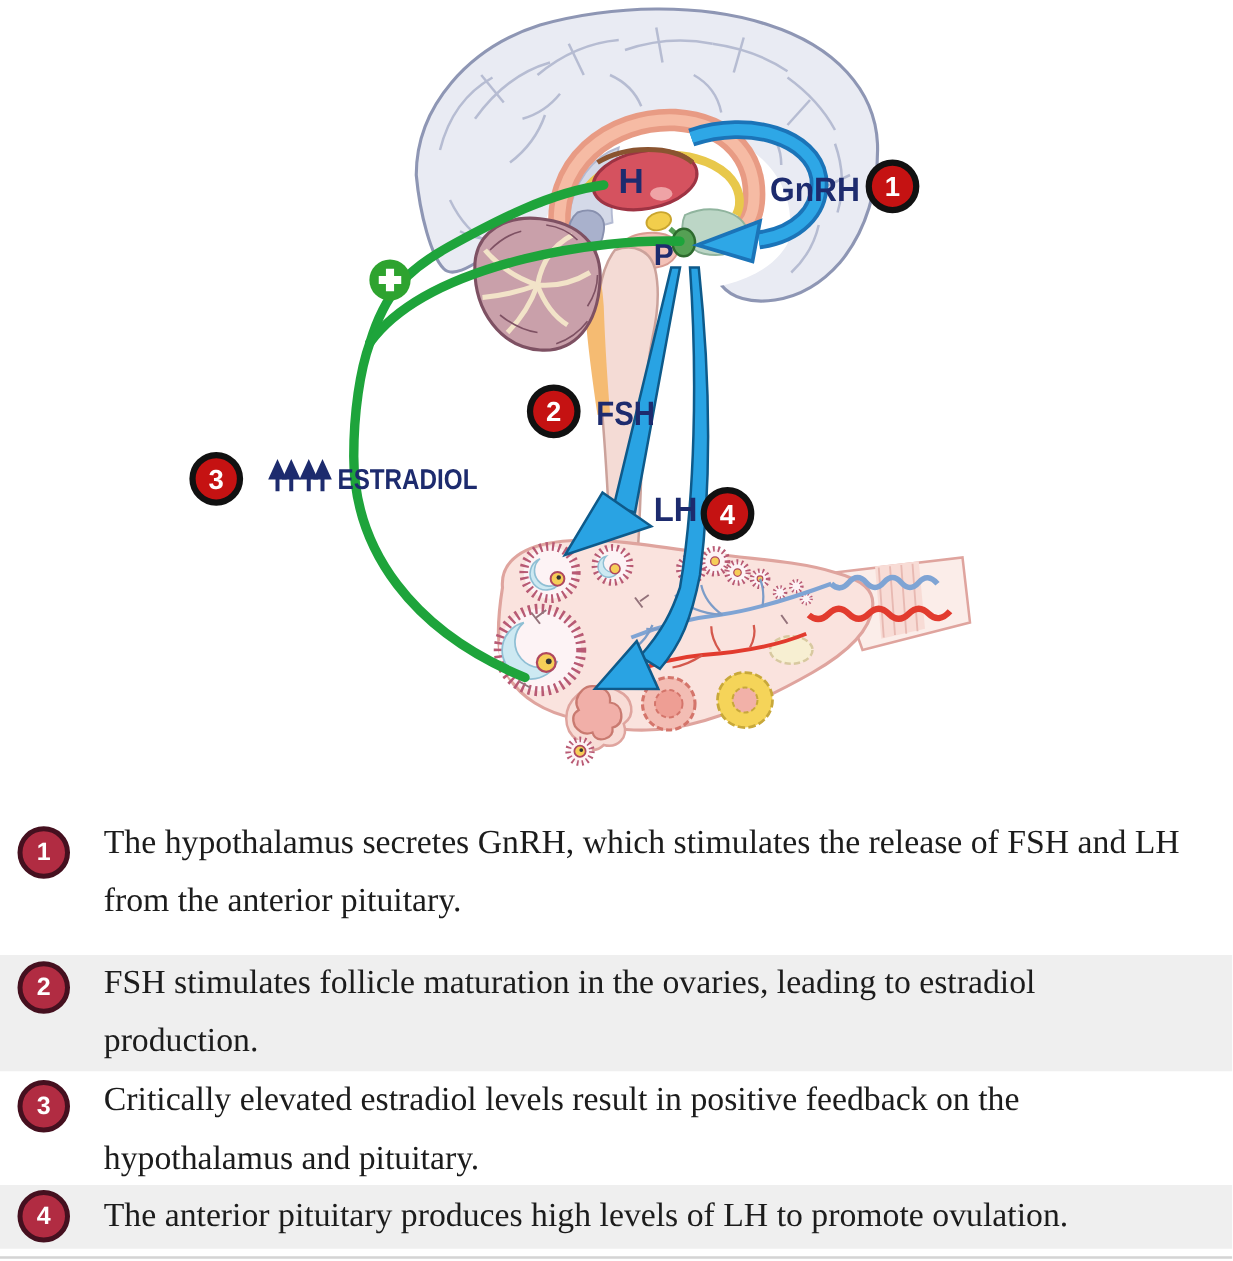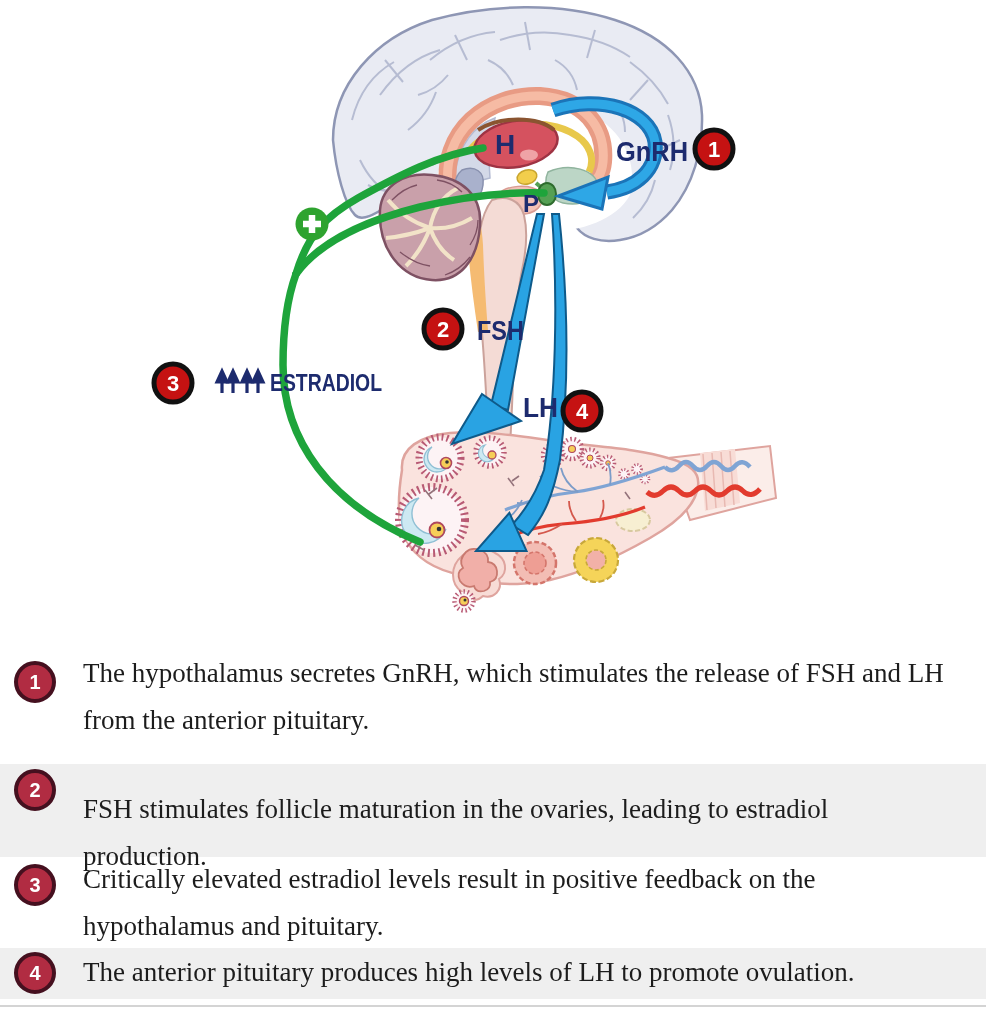--- a/index.html
+++ b/index.html
@@ -233,21 +233,21 @@
   <div class="band" id="row4bg" style="top:948px;height:51px;background:#efefef;"></div>
 
   <div class="lbadge" style="top:661px;">
       <span>1</span>
     </div>
   <div class="ltxt" style="top:650px;width:905px;">The hypothalamus secretes GnRH, which stimulates the release of FSH and LH from the anterior pituitary.</div>
 
   <div class="lbadge" style="top:769px;">
       <span>2</span>
     </div>
-  <div class="ltxt" style="top:786px;width:840px;">FSH stimulates follicle maturation in the ovaries, leading to estradiol production.</div>
+  <div class="ltxt" style="top:762px;width:840px;">FSH stimulates follicle maturation in the ovaries, leading to estradiol production.</div>
 
   <div class="lbadge" style="top:864px;">
       <span>3</span>
     </div>
   <div class="ltxt" style="top:856px;width:855px;font-family:Liberation Serif, serif;">Critically elevated estradiol levels result in positive feedback on the hypothalamus and pituitary.</div>
 
   <div class="lbadge" style="top:952px;">
       <span>4</span>
     </div>
   <div class="ltxt" style="top:949px;width:903px;">The anterior pituitary produces high levels of LH to promote ovulation.</div>

